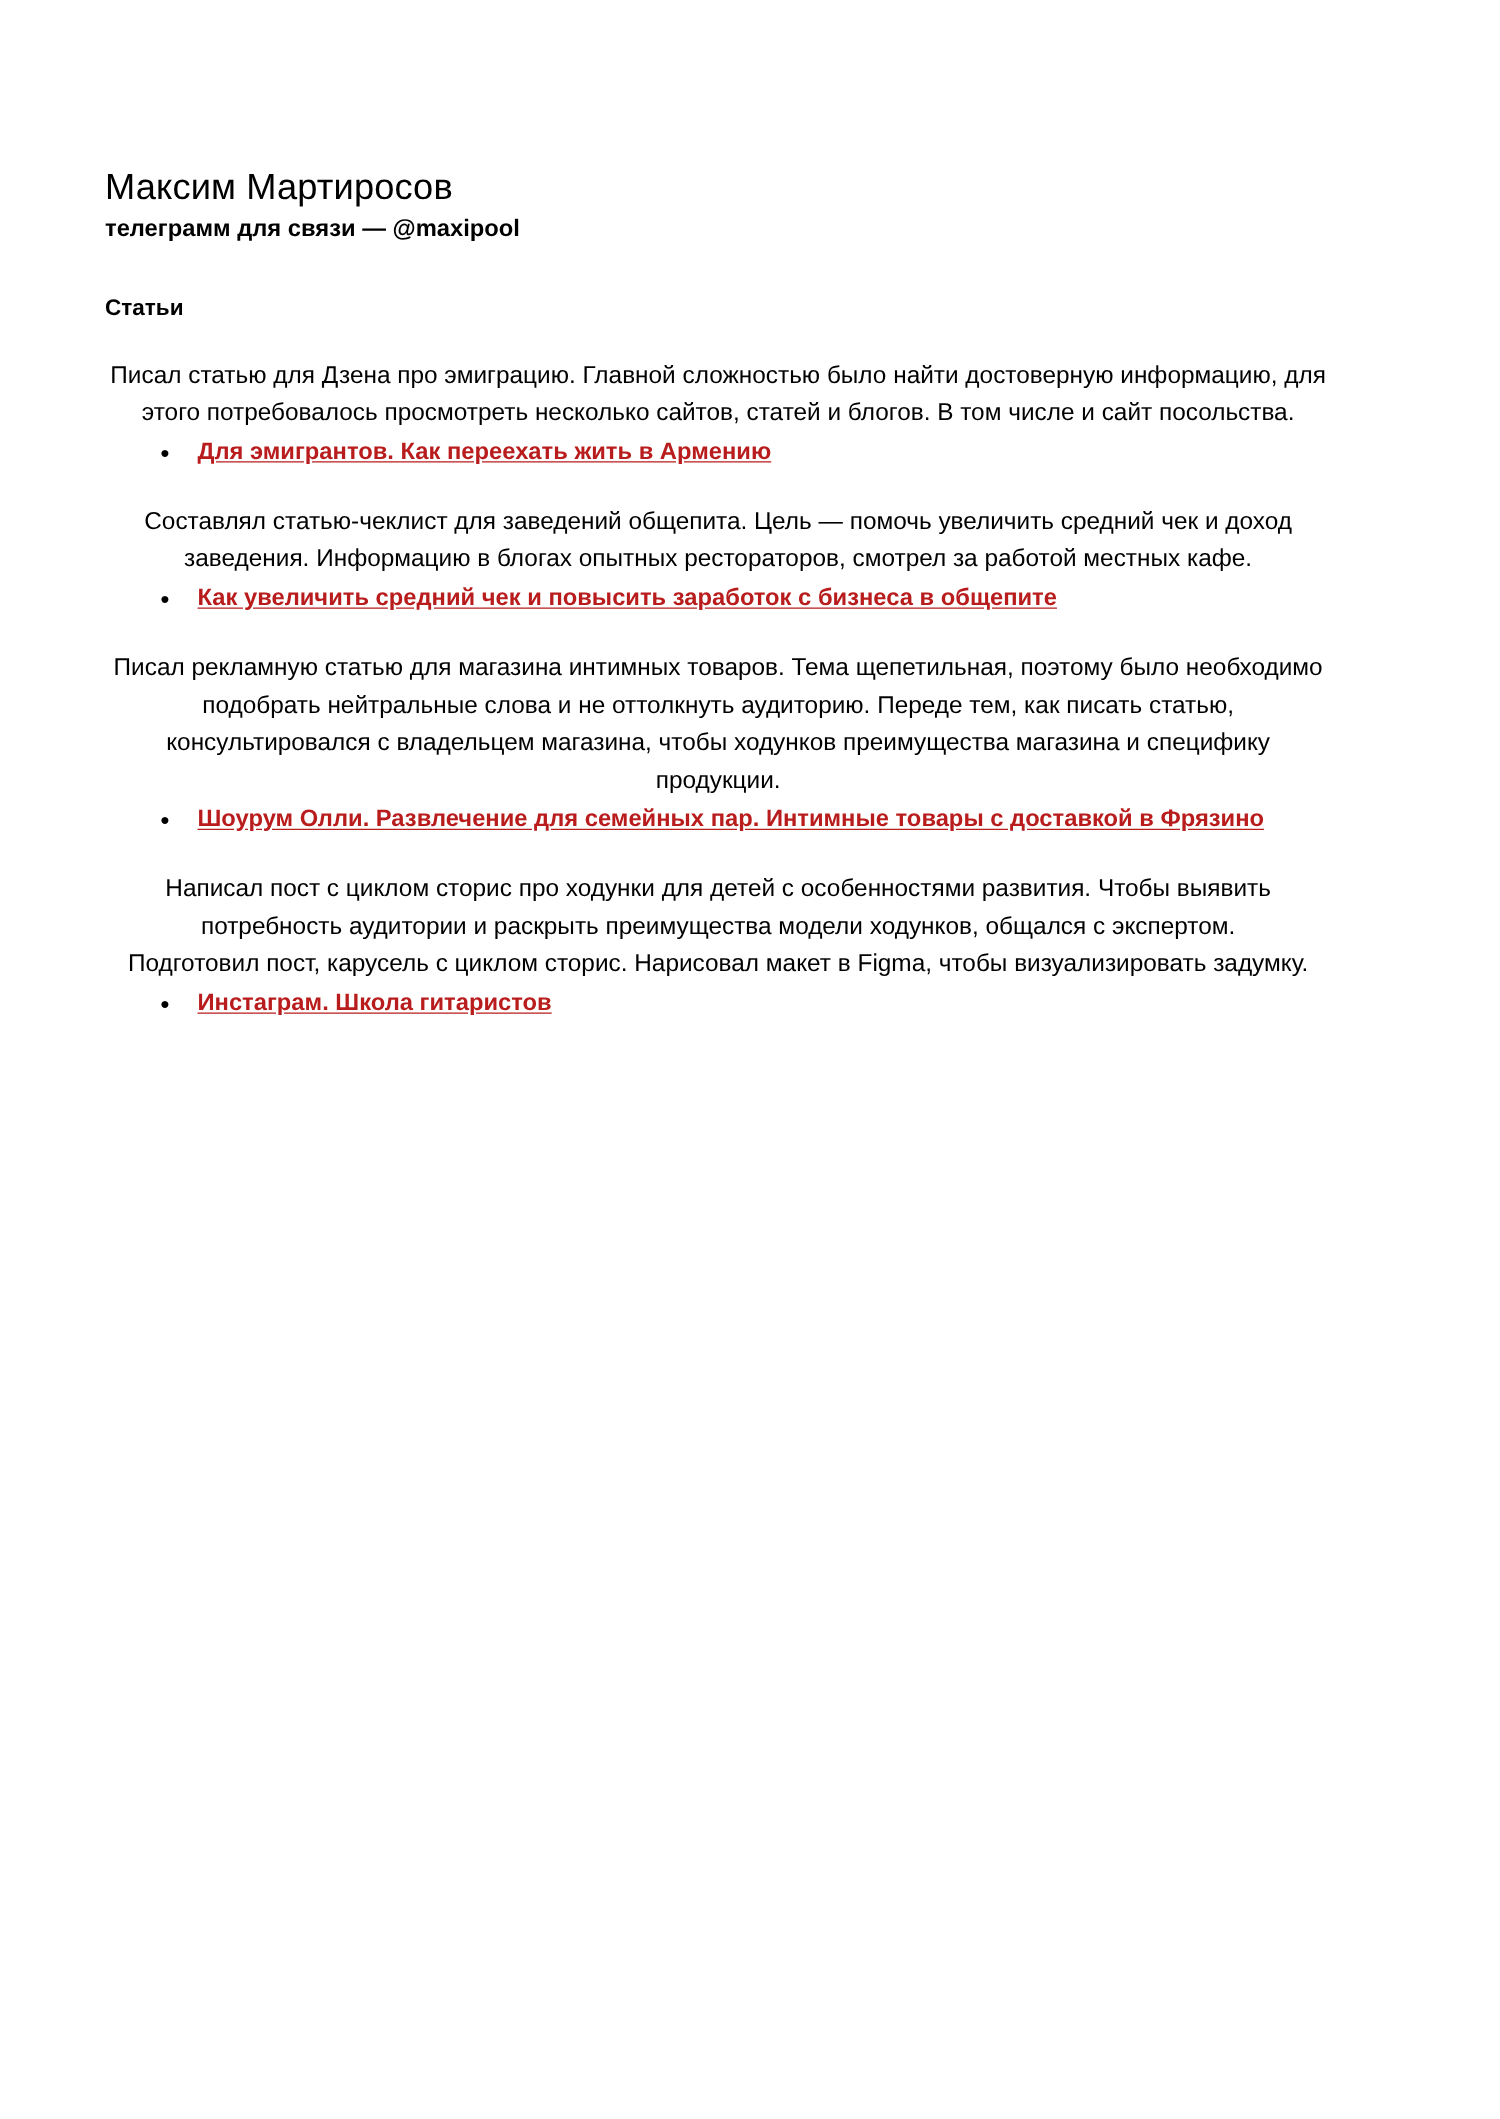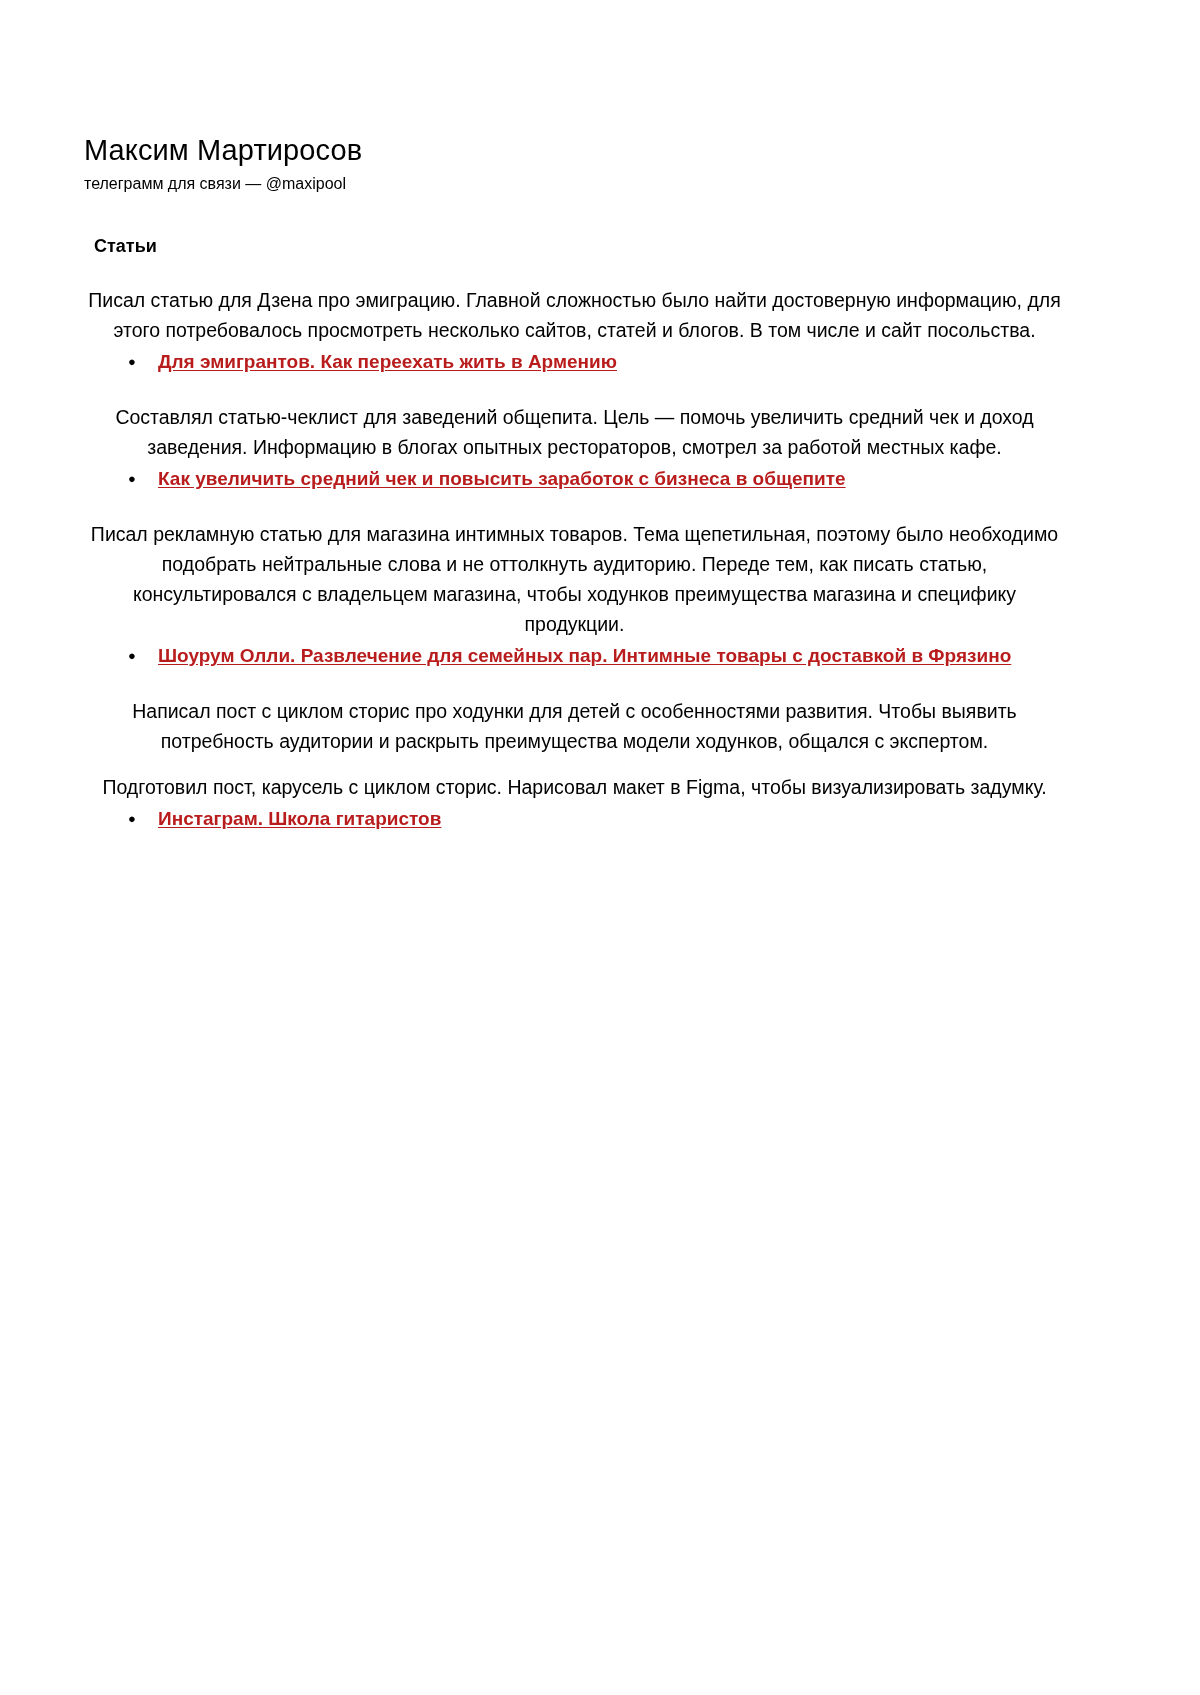--- a/index.html
+++ b/index.html
@@ -23,40 +23,40 @@
     padding: 132px 135px 0 84px;
   }
   .doc-title {
     font-size: 29px;
     line-height: 36px;
     font-weight: 400;
     margin: 0 0 2px 0;
     letter-spacing: 0.1px;
   }
   .doc-subtitle {
-    font-size: 16px;
+    font-size: 19px;
     line-height: 27px;
-    font-weight: 400;
+    font-weight: 700;
     margin: 0 0 0 0;
   }
   .section-heading {
     font-size: 18px;
     line-height: 26px;
     font-weight: 700;
-    margin: 36px 0 0 10px;
+    margin: 36px 0 0 0;
   }
   .para {
     font-size: 19.5px;
     line-height: 30px;
     font-weight: 400;
     margin: 26px 0 0 0;
     text-align: center;
   }
   .para.tight {
-    margin-top: 16px;
+    margin-top: 0;
   }
   ul.bullets {
     list-style: none;
     margin: 0;
     padding: 0;
   }
   ul.bullets li {
     position: relative;
     padding-left: 74px;
     font-size: 19px;

